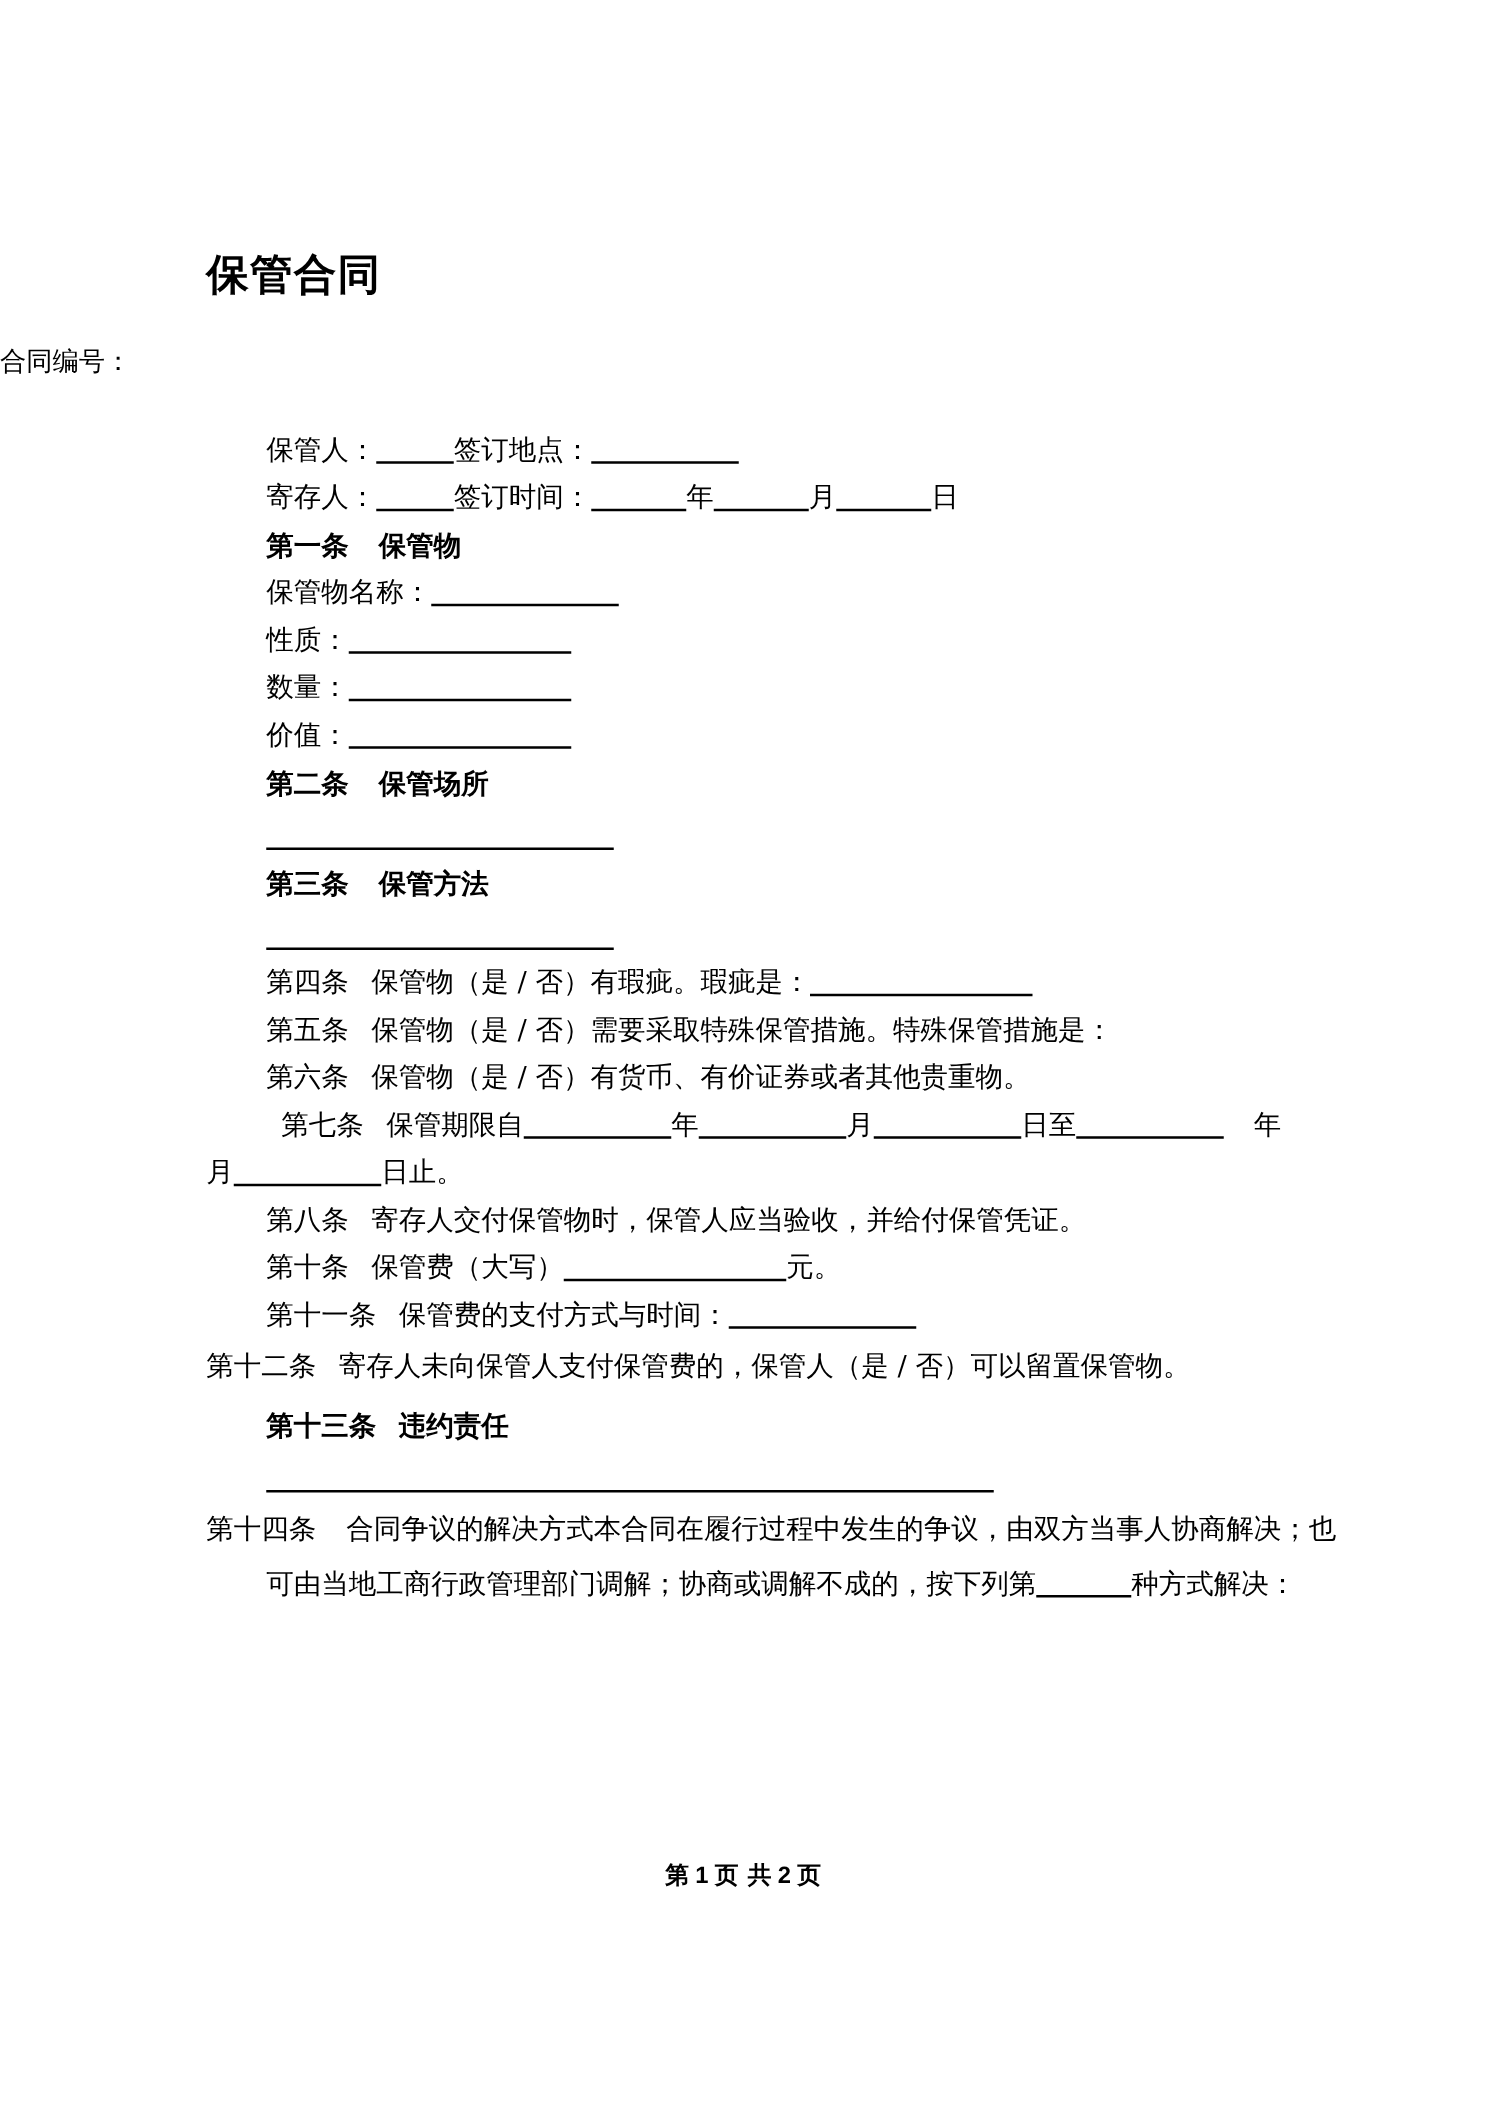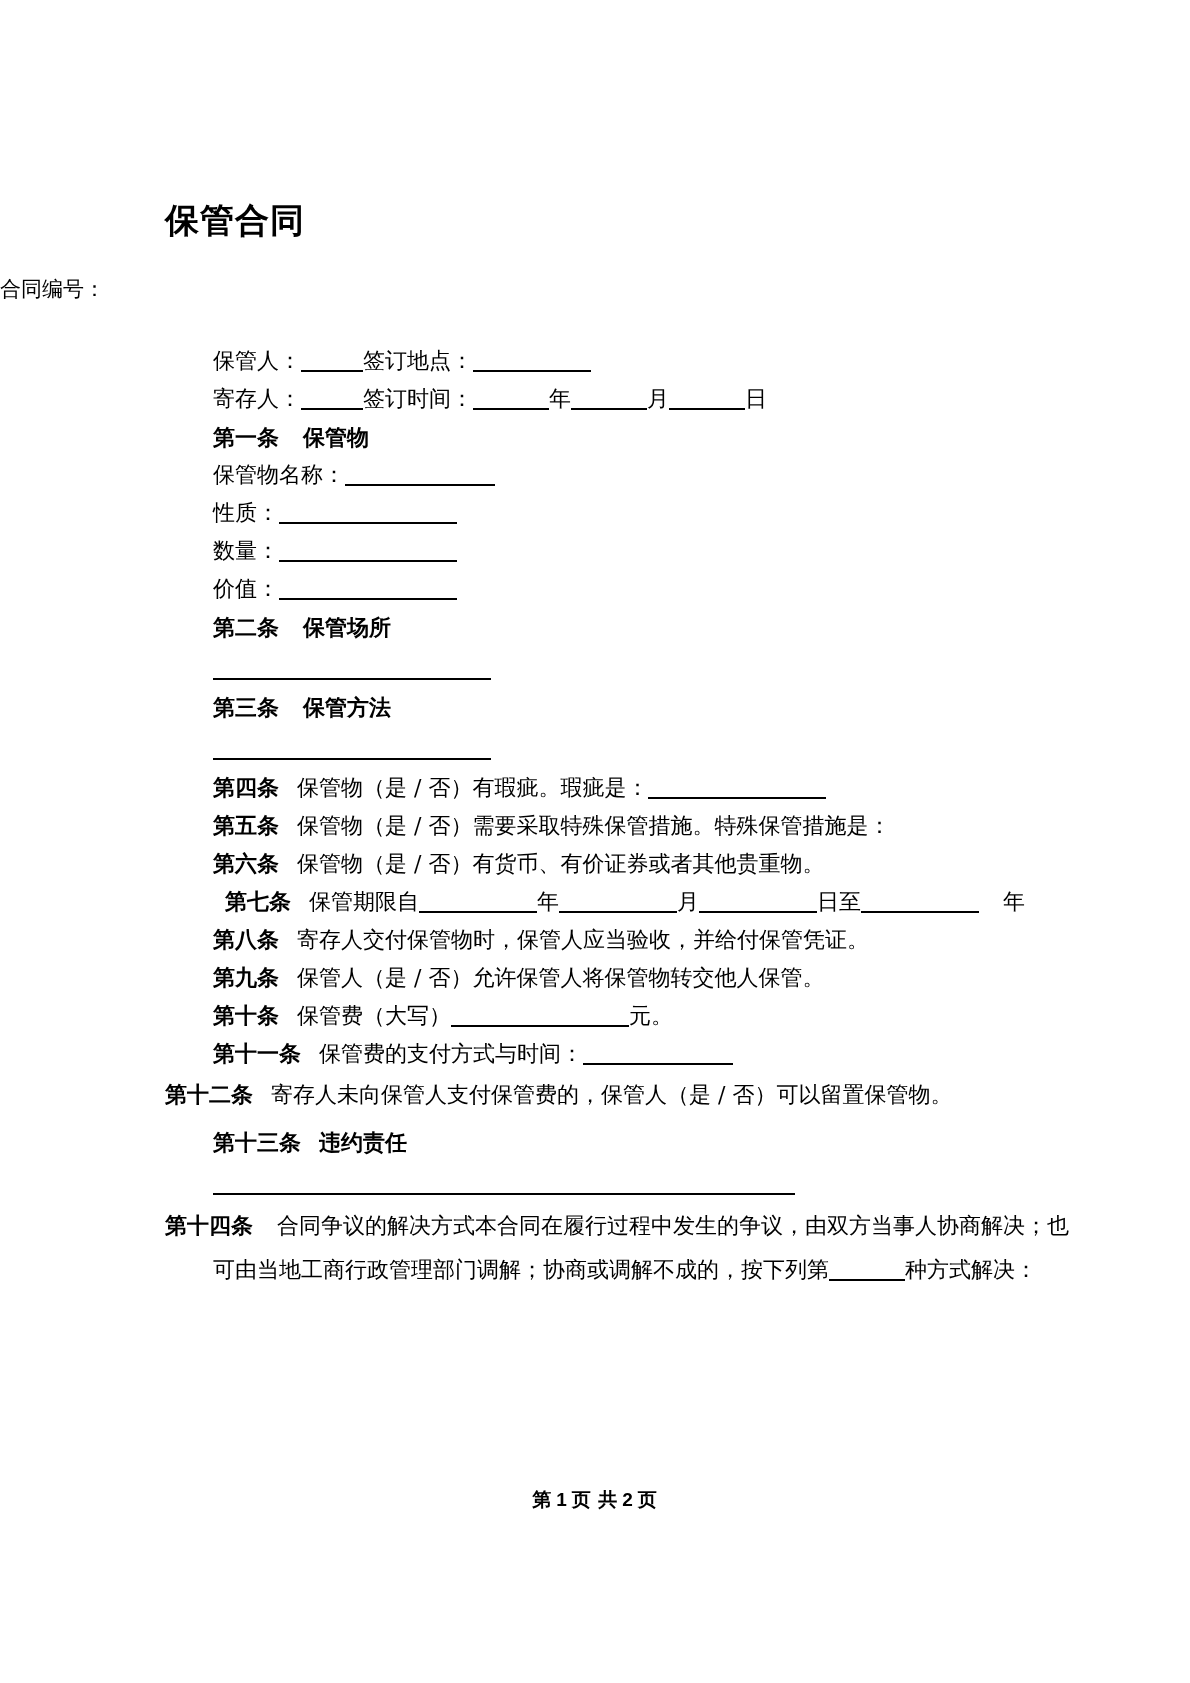--- a/index.html
+++ b/index.html
@@ -68,21 +68,21 @@
   }
   .ln.wrapline {
     white-space: normal;
     height: auto;
     line-height: 44px;
   }
   .indent1 { padding-left: 48px; }
   .indent-hang { padding-left: 48px; text-indent: -48px; }
 
   .bold {
-    font-weight: bold;
+    font-weight: normal;
   }
   .sect-head {
     font-weight: bold;
     font-size: 22px;
   }
   .gap-s { padding-left: 24px; }
   .gap-m { padding-left: 18px; }
 
   
   .blank {
@@ -188,28 +188,28 @@
       <span class="bold">第五条</span><span class="gap-m">保管物（是 / 否）需要采取特殊保管措施。特殊保管措施是：</span>
     </div>
 
     <div class="ln indent1">
       <span class="bold">第六条</span><span class="gap-m">保管物（是 / 否）有货币、有价证券或者其他贵重物。</span>
     </div>
 
     <div class="ln" style="padding-left:48px;text-align:right;">
       <span class="bold">第七条</span><span class="gap-m">保管期限自</span><span class="blank b-md"></span><span>年</span><span class="blank b-md"></span><span>月</span><span class="blank b-md"></span><span>日至</span><span class="blank b-md"></span><span style="padding-left:24px;">年</span>
     </div>
+    <div class="ln">
+      <span>月</span><span class="blank b-md"></span><span>日止。</span>
+    </div>
 
     <div class="ln indent1">
       <span class="bold">第八条</span><span class="gap-m">寄存人交付保管物时，保管人应当验收，并给付保管凭证。</span>
     </div>
 
-    <div class="ln indent1">
-      <span class="bold">第九条</span><span class="gap-m">保管人（是 / 否）允许保管人将保管物转交他人保管。</span>
-    </div>
 
     <div class="ln indent1">
       <span class="bold">第十条</span><span class="gap-m">保管费（大写）</span><span class="blank b-xl"></span><span>元。</span>
     </div>
 
     <div class="ln indent1">
       <span class="bold">第十一条</span><span class="gap-m">保管费的支付方式与时间：</span><span class="blank b-lg"></span>
     </div>
 
     <div class="ln wrapline indent-hang" style="width:860px;">

